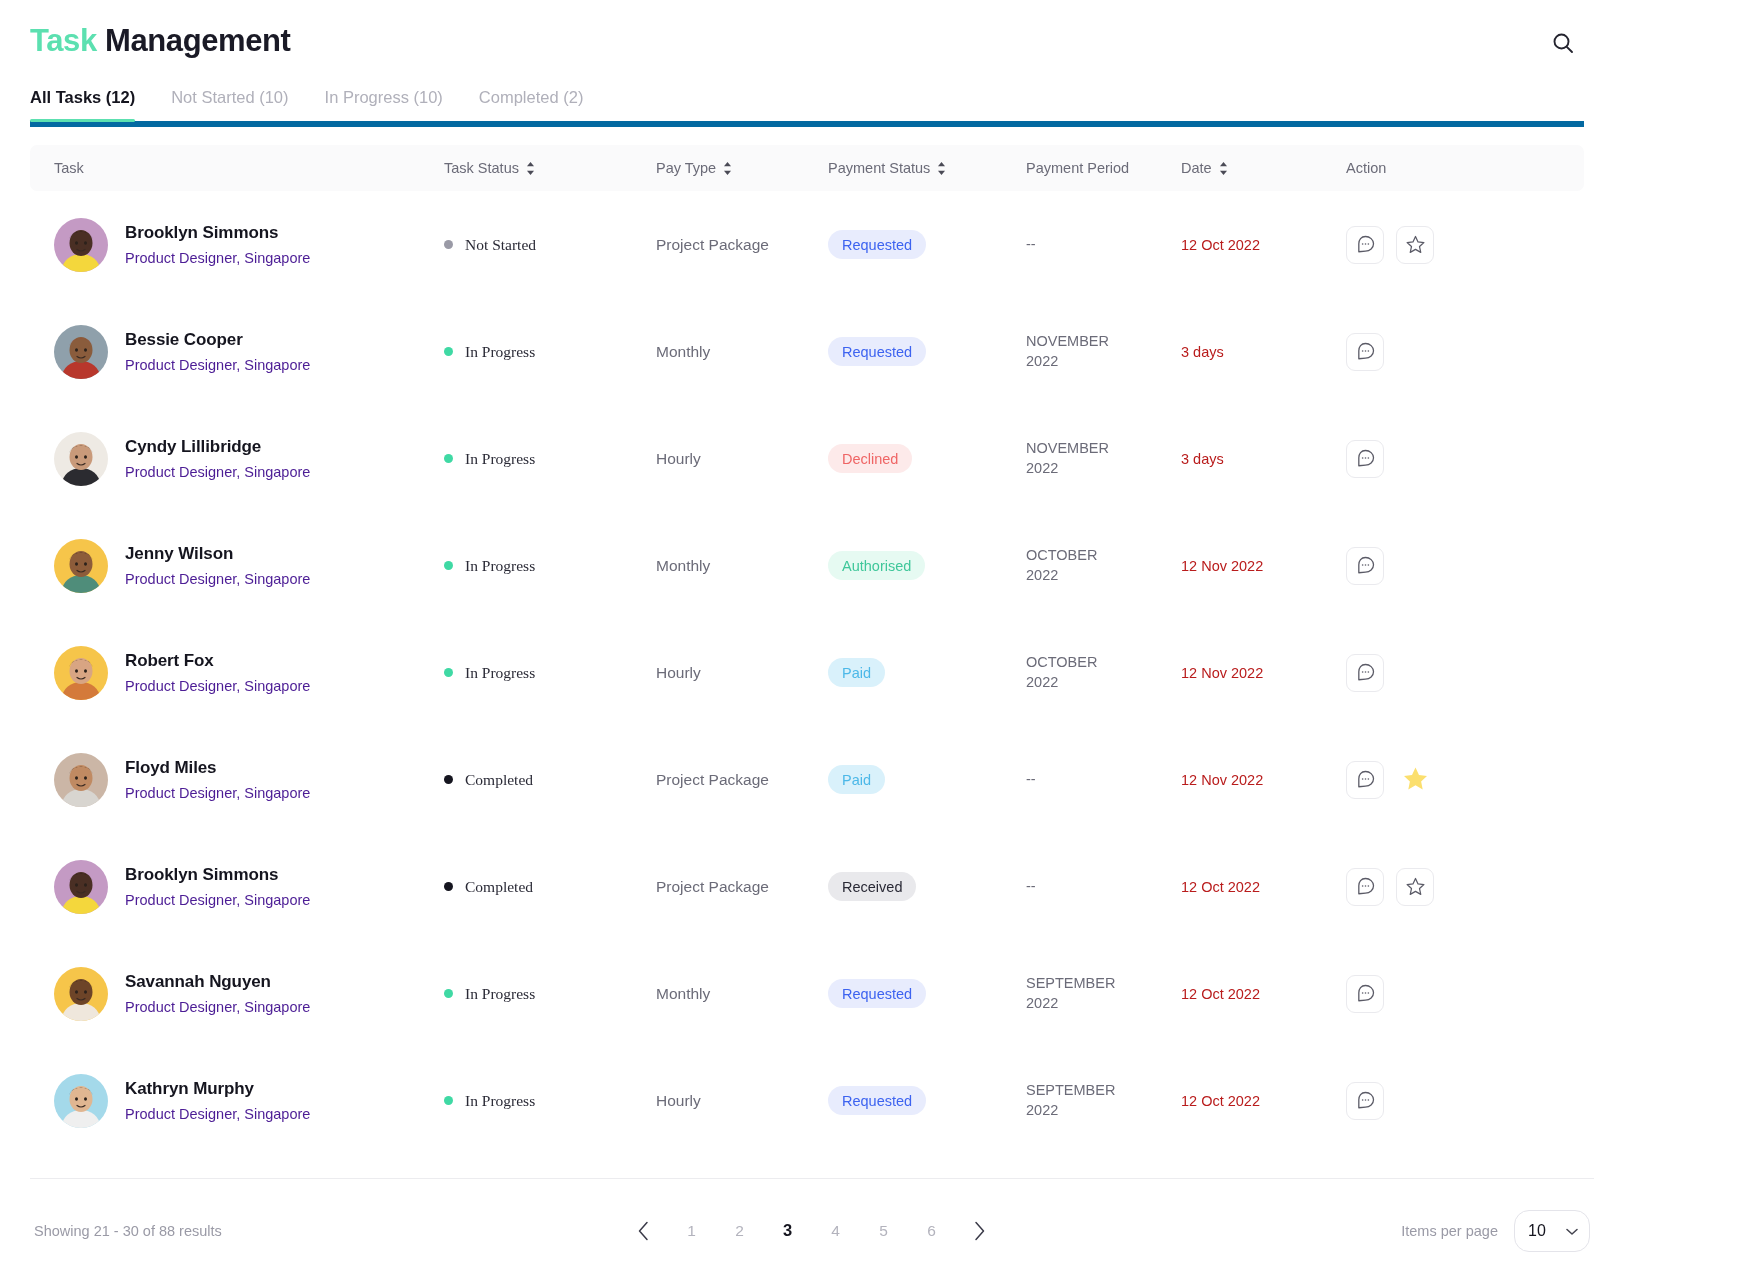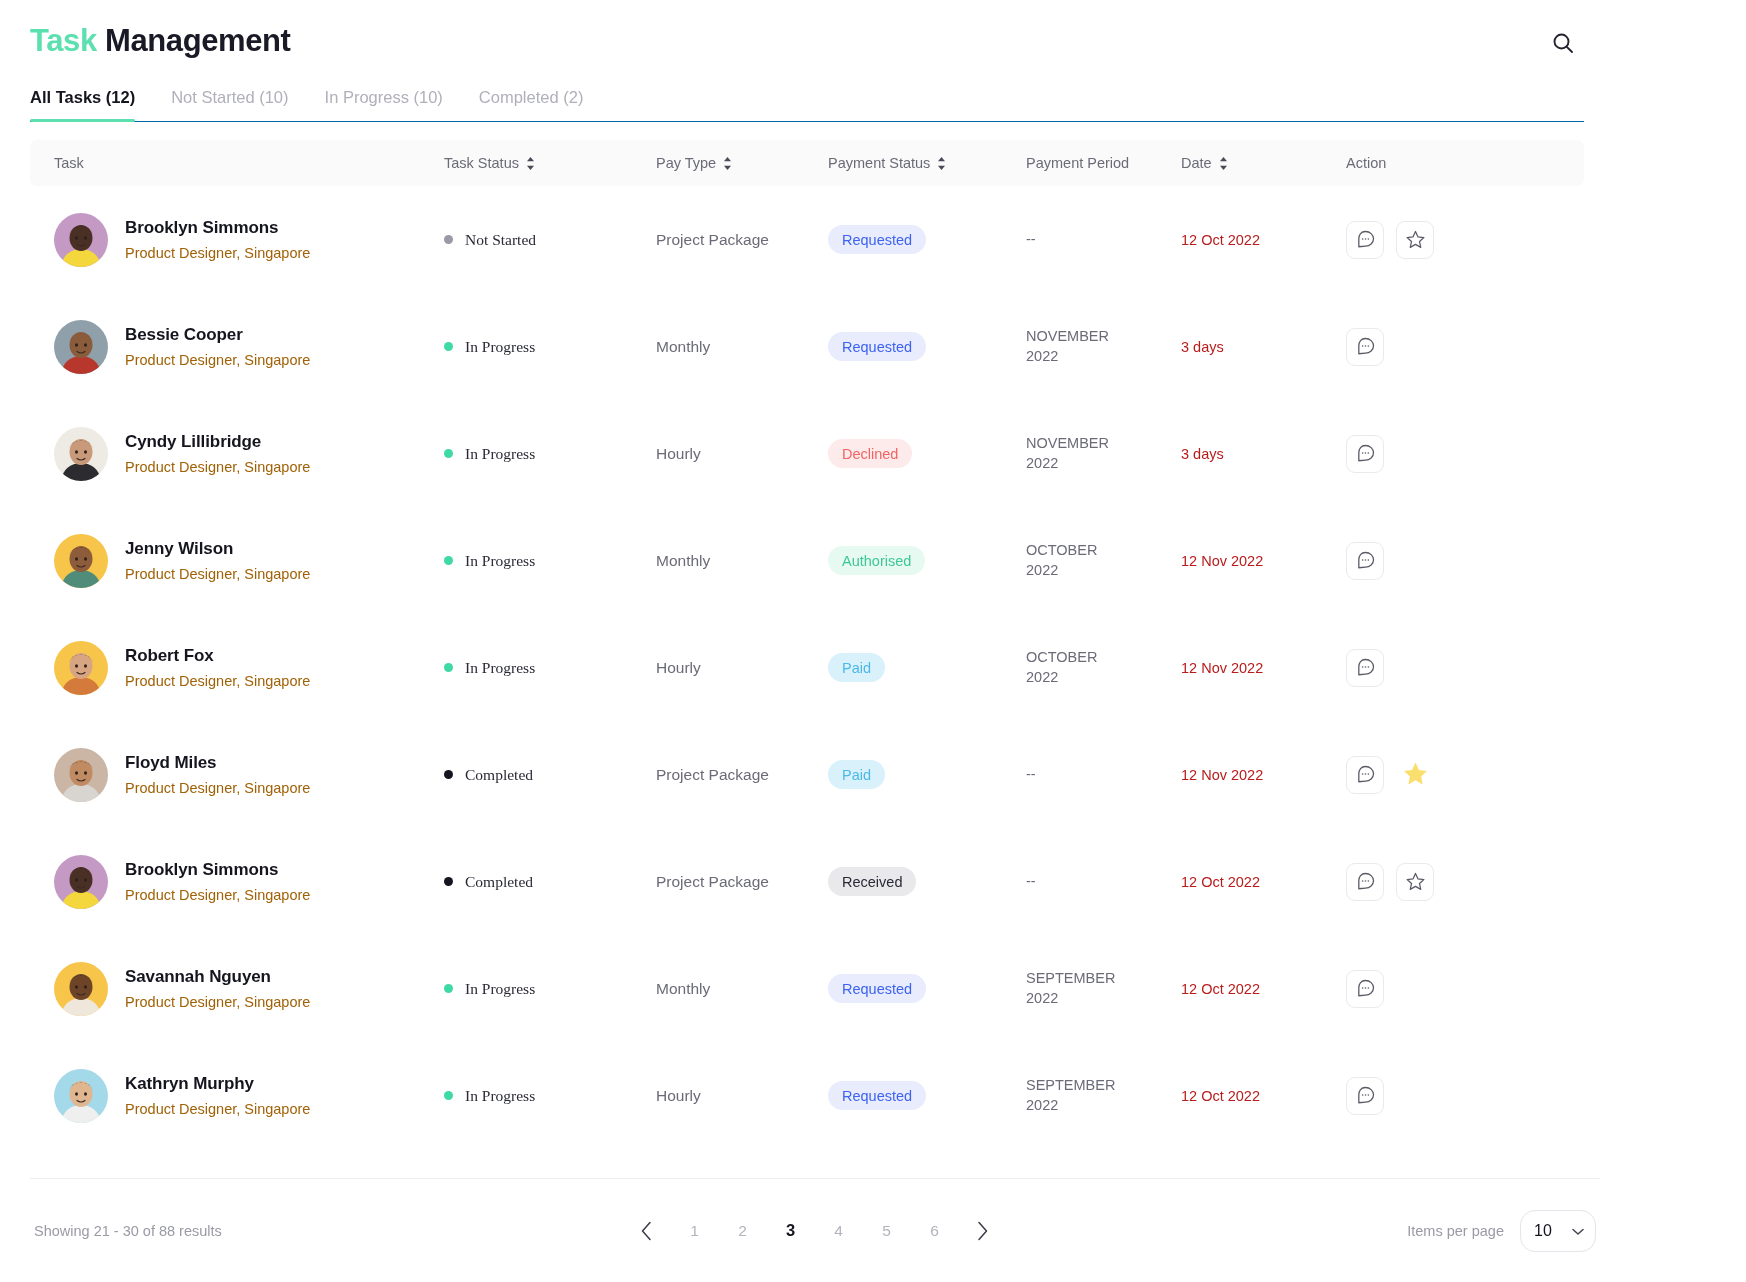--- a/index.html
+++ b/index.html
@@ -43,21 +43,21 @@
     margin-top: 4px; margin-right: 4px;
   }
   .search-btn svg { display: block; }
 
   
   .tabs {
     display: flex;
     align-items: flex-end;
     gap: 36px;
     margin-top: 28px;
-    border-bottom: 1px solid #0369a1;
+    border-bottom: 6px solid #0369a1;
     padding-left: 0;
   }
   .tab {
     position: relative;
     font-size: 16.5px;
     color: #b0b0ba;
     font-weight: 400;
     padding: 0 0 14px 0;
     cursor: pointer;
     background: none; border: none;
@@ -128,21 +128,21 @@
   .avatar svg { position: absolute; inset: 0; width:100%; height:100%; display:block; }
   .task-name {
     font-size: 17px;
     font-weight: 700;
     color: #15151f;
     letter-spacing: -0.1px;
     line-height: 1.35;
   }
   .task-role {
     font-size: 14.5px;
-    color: #a16207;
+    color: #4c1d95;
     margin-top: 4px;
     line-height: 1.3;
   }
 
   
   .status-cell { display: flex; align-items: center; gap: 12px; }
   .dot { width: 9px; height: 9px; border-radius: 50%; flex: 0 0 9px; }
   .status-label { font-size: 15.5px; color: #2a2a36; font-family: Liberation Serif, serif; }
 
   .paytype { font-size: 15.5px; color: #6b6b78; }
@@ -175,21 +175,21 @@
   .icon-btn svg { display: block; }
   .star-plain {
     width: 38px; height: 38px;
     display: flex; align-items: center; justify-content: center;
     background: none; border: none; cursor: pointer; padding: 0;
   }
 
   
   .footer {
     position: absolute;
-    left: 30px; right: 14px;
+    left: 30px; right: 20px;
     bottom: 0;
     height: 104px;
     border-top: 1px solid #ececef;
     display: flex;
     align-items: center;
     justify-content: space-between;
     padding: 0 4px;
   }
   .showing { font-size: 14.5px; color: #9a9aa6; }
   .pager { display: flex; align-items: center; gap: 0px; }

